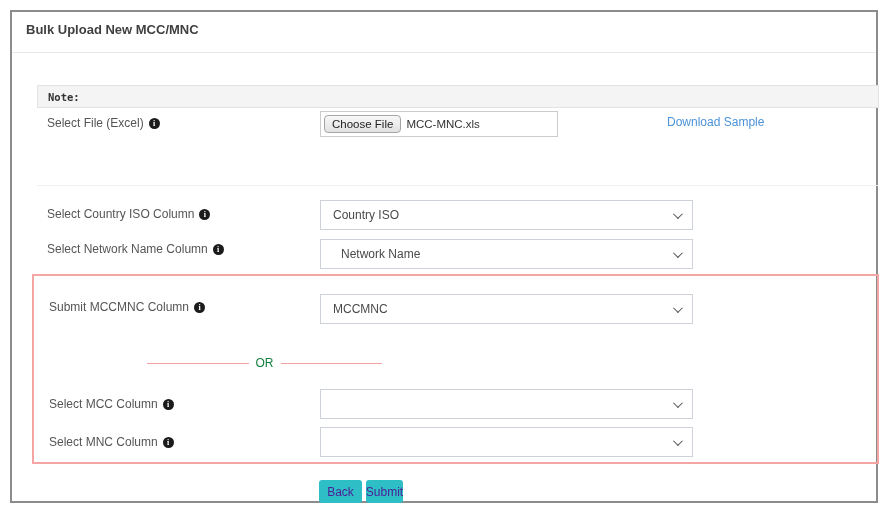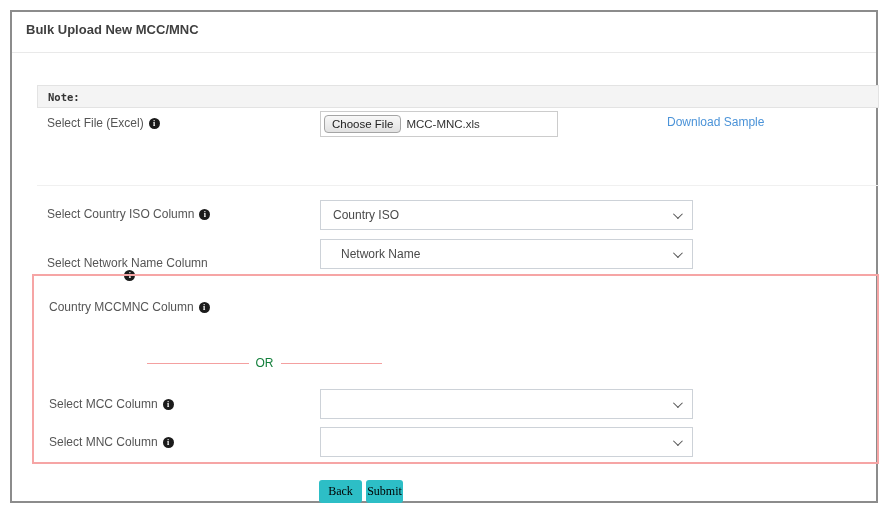--- a/index.html
+++ b/index.html
@@ -158,23 +158,23 @@
     color: #15803d;
     padding: 0 7px;
   }
   .btn {
     position: absolute;
     top: 468px;
     height: 23px;
     border: none;
     border-radius: 3px;
     background: #2dbec6;
-    color: #000000;
-    font-size: 12px;
-    font-family: Liberation Serif, serif;
+    color: #4c1d95;
+    font-size: 12px;
+    font-family: Liberation Sans, sans-serif;
     cursor: pointer;
     display: flex;
     align-items: center;
     justify-content: center;
   }
   .btn-back { left: 307px; width: 43px; }
   .btn-submit { left: 354px; width: 37px; }
 </style>
 </head>
 <body>
@@ -202,34 +202,38 @@
 
   <div class="field-label" style="left:35px; top:195px;">
     <span>Select Country ISO Column</span>
     <span class="info-icon">i</span>
   </div>
   <div class="select-box" style="top:188px;">
     <span class="select-value">Country ISO</span>
     <span class="chevron"></span>
   </div>
 
-  <div class="field-label" style="left:35px; top:244px;flex-direction:column;">
+  <div class="field-label" style="left:35px; top:230px;">
     <span>Select Network Name Column</span>
     <span class="info-icon">i</span>
   </div>
   <div class="select-box" style="top:227px;padding-left:20px;">
     <span class="select-value">Network Name</span>
     <span class="chevron"></span>
   </div>
 
   <div class="highlight-box"></div>
 
   <div class="field-label" style="left:37px; top:288px;">
-    <span>Country MCCMNC Column</span>
-    <span class="info-icon">i</span>
+    <span>Submit MCCMNC Column</span>
+    <span class="info-icon">i</span>
+  </div>
+  <div class="select-box" style="top:282px;">
+    <span class="select-value">MCCMNC</span>
+    <span class="chevron"></span>
   </div>
 
   <div class="or-divider">
     <span class="or-line"></span>
     <span class="or-text">OR</span>
     <span class="or-line"></span>
   </div>
 
   <div class="field-label" style="left:37px; top:385px;align-items:center;">
     <span>Select MCC Column</span>

